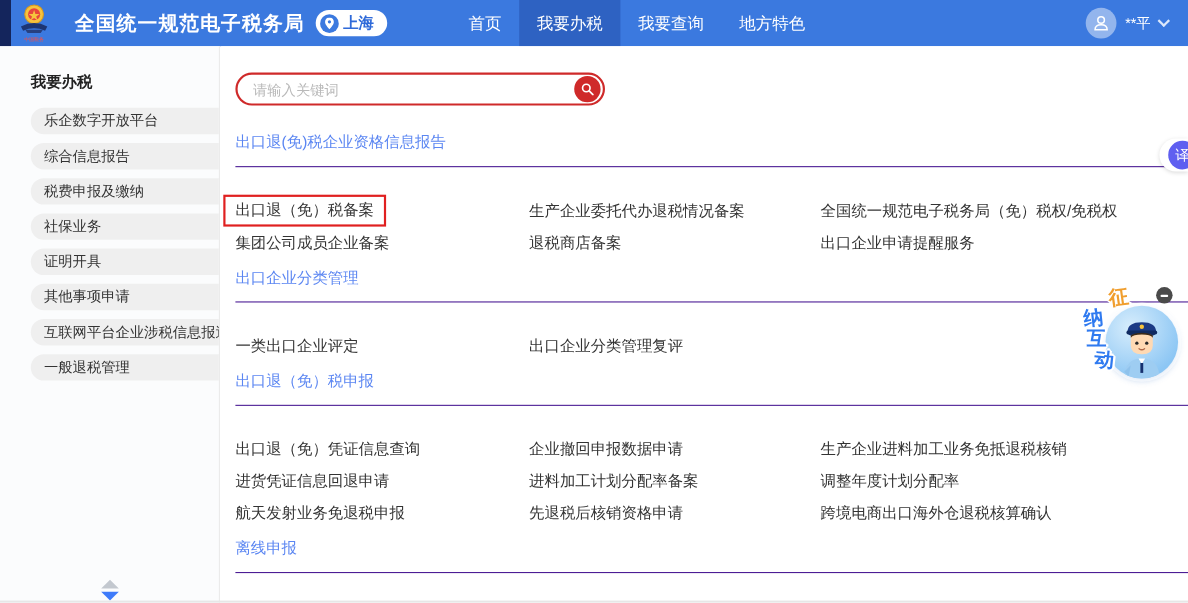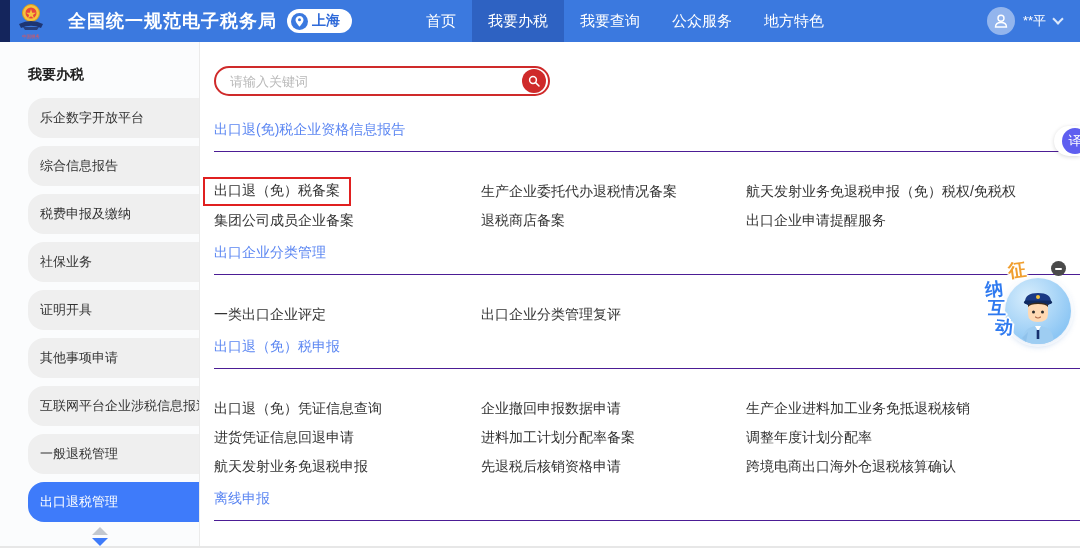--- a/index.html
+++ b/index.html
@@ -28,21 +28,21 @@
   .avatar { width:28px; height:28px; border-radius:50%; background:rgba(255,255,255,.45);
     display:flex; align-items:center; justify-content:center; }
   .user-name { font-size:13px; color:#fff; }
   .chev { width:8px; height:8px; border-right:2px solid #dce8fb; border-bottom:2px solid #dce8fb;
     transform:rotate(45deg); margin-top:-4px; }
 
   
   .sidebar { position:absolute; top:42px; left:0; width:200px; height:506px;
     background:#fbfcfd; border-right:1px solid #ebebeb; }
   .sidebar-header { font-size:14px; font-weight:bold; color:#222; margin:24px 0 14px 28px; }
-  .side-item { height:40px; margin:0 0 8px 28px; background:#efefef; border-radius:16px 0 0 16px;
+  .side-item { height:24px; margin:0 0 8px 28px; background:#efefef; border-radius:16px 0 0 16px;
     display:flex; align-items:center; padding-left:12px; font-size:13px; color:#333;
     cursor:pointer; white-space:nowrap; overflow:hidden; }
   .side-item.active { background:#3e7bfa; color:#fff; }
   .side-arrows { position:absolute; bottom:2px; left:0; width:200px;
     display:flex; flex-direction:column; align-items:center; gap:3px; }
   .tri-up { width:0; height:0; border-left:8px solid transparent; border-right:8px solid transparent;
     border-bottom:8px solid #c3c8cf; cursor:pointer; }
   .tri-down { width:0; height:0; border-left:8px solid transparent; border-right:8px solid transparent;
     border-top:8px solid #3e7bfa; cursor:pointer; }
 
@@ -115,21 +115,20 @@
         <svg width="9" height="11" viewBox="0 0 9 11">
             <path d="M4.5 0 C2 0 .5 1.8 .5 3.9 C.5 6.6 4.5 10.5 4.5 10.5 C4.5 10.5 8.5 6.6 8.5 3.9 C8.5 1.8 7 0 4.5 0 Z M4.5 5.3 A1.5 1.5 0 1 1 4.5 2.3 A1.5 1.5 0 0 1 4.5 5.3 Z" fill="#fff"></path>
           </svg>
       </span>
       <span class="loc-text">上海</span>
     </div>
     <div class="nav">
       <div class="nav-item">首页</div>
       <div class="nav-item active">我要办税</div>
       <div class="nav-item">我要查询</div>
-      <div class="nav-item">公众服务</div>
       <div class="nav-item">地方特色</div>
     </div>
     <div class="user">
       <span class="avatar">
         <svg width="16" height="16" viewBox="0 0 16 16">
             <circle cx="8" cy="5.2" r="3" fill="none" stroke="#fff" stroke-width="1.4"></circle>
             <path d="M2.5 14 Q2.5 9.5 8 9.5 Q13.5 9.5 13.5 14 Z" fill="none" stroke="#fff" stroke-width="1.4"></path>
           </svg>
       </span>
       <span class="user-name">**平</span>
@@ -140,21 +139,20 @@
   <div class="sidebar">
     <div class="sidebar-header">我要办税</div>
     <div class="side-item">乐企数字开放平台</div>
     <div class="side-item">综合信息报告</div>
     <div class="side-item">税费申报及缴纳</div>
     <div class="side-item">社保业务</div>
     <div class="side-item">证明开具</div>
     <div class="side-item">其他事项申请</div>
     <div class="side-item">互联网平台企业涉税信息报送</div>
     <div class="side-item">一般退税管理</div>
-    <div class="side-item active">出口退税管理</div>
     <div class="side-arrows">
       <div class="tri-up"></div>
       <div class="tri-down"></div>
     </div>
   </div>
 
   <div class="main">
     <div class="search-row">
       <div class="search-box">
         <input type="text" placeholder="请输入关键词" style="">
@@ -171,21 +169,21 @@
     <div class="section">
       <div class="section-title">出口退(免)税企业资格信息报告</div>
       <div class="menu-grid">
         <div class="menu-item hl">
             <span>出口退（免）税备案</span>
           </div>
         <div class="menu-item">
             <span>生产企业委托代办退税情况备案</span>
           </div>
         <div class="menu-item">
-            <span>航天发射业务免退税申报（免）税权/免税权</span>
+            <span>全国统一规范电子税务局（免）税权/免税权</span>
           </div>
         <div class="menu-item">
             <span>集团公司成员企业备案</span>
           </div>
         <div class="menu-item">
             <span>退税商店备案</span>
           </div>
         <div class="menu-item">
             <span>出口企业申请提醒服务</span>
           </div>

